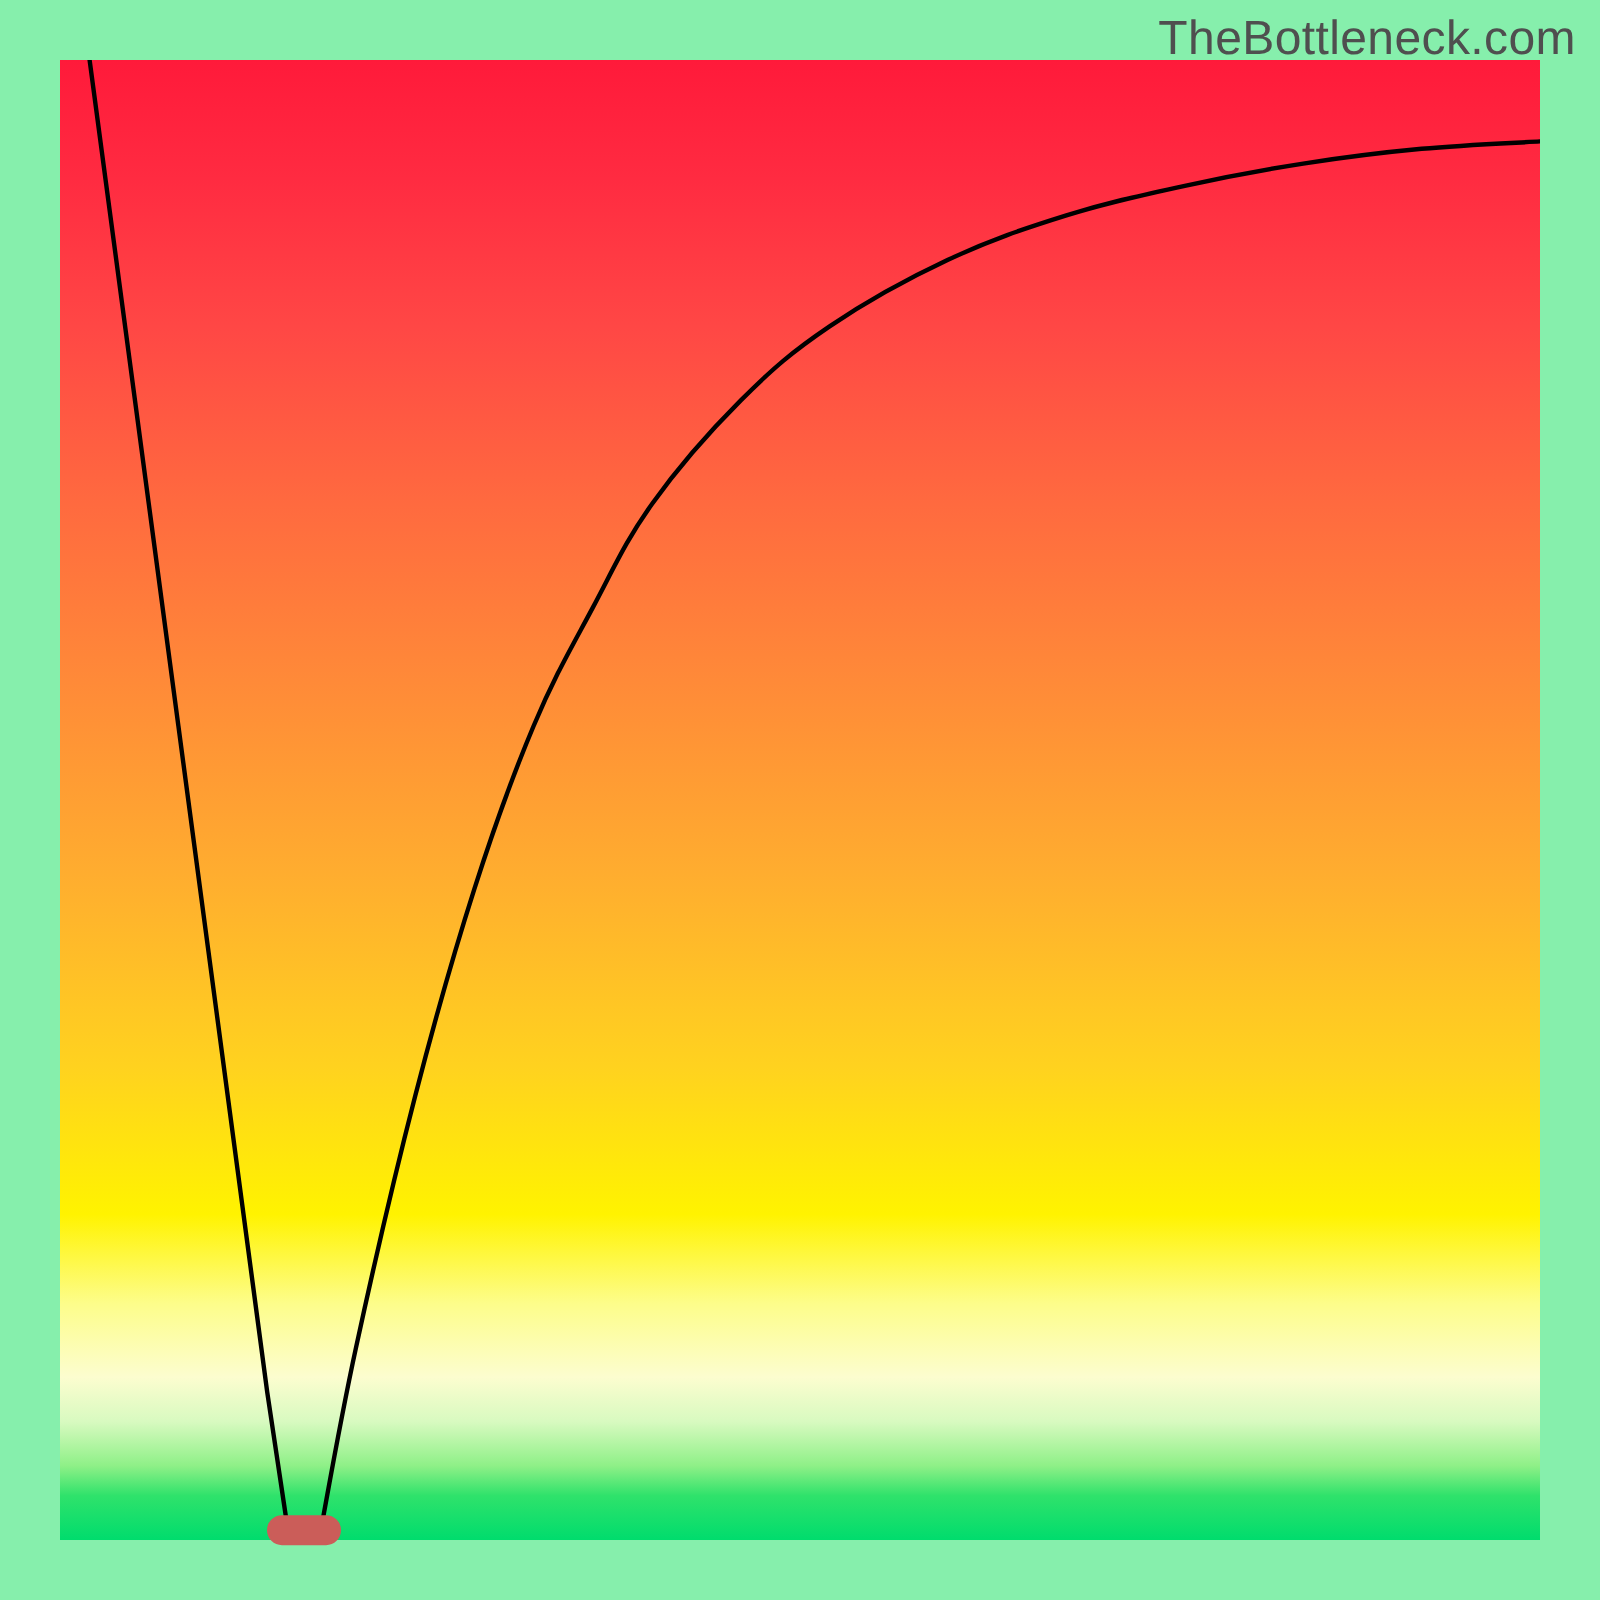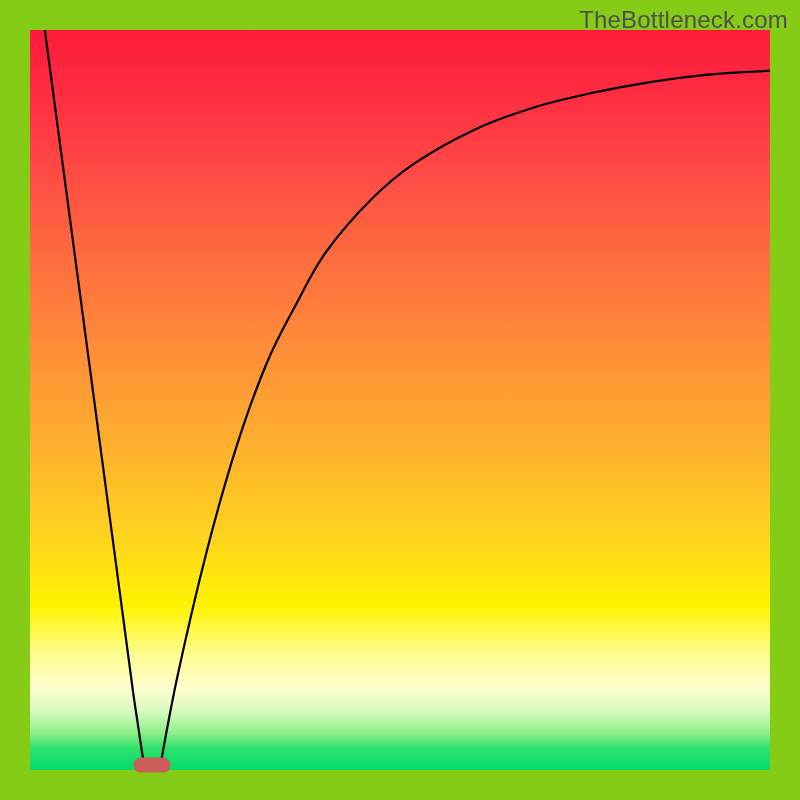--- a/index.html
+++ b/index.html
@@ -10,21 +10,21 @@
     overflow: hidden;
     background: #000;
     font-family: Arial, Helvetica, sans-serif;
   }
   .frame {
     position: absolute;
     left: 0;
     top: 0;
     width: 800px;
     height: 800px;
-    background: #84cc16;
+    background: #86efac;
   }
   .plot {
     position: absolute;
     left: 30px;
     top: 30px;
     width: 740px;
     height: 740px;
     background: linear-gradient(to bottom,
       #ff1a3a 0%,
       #ff2b41 8%,

